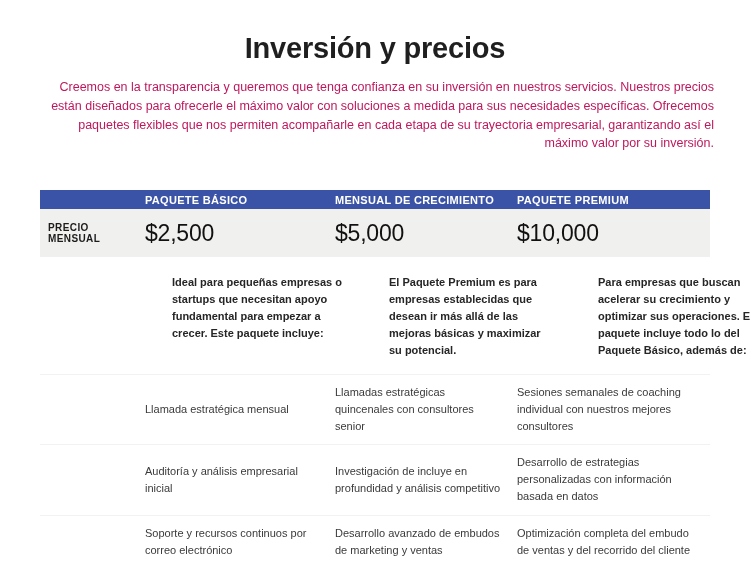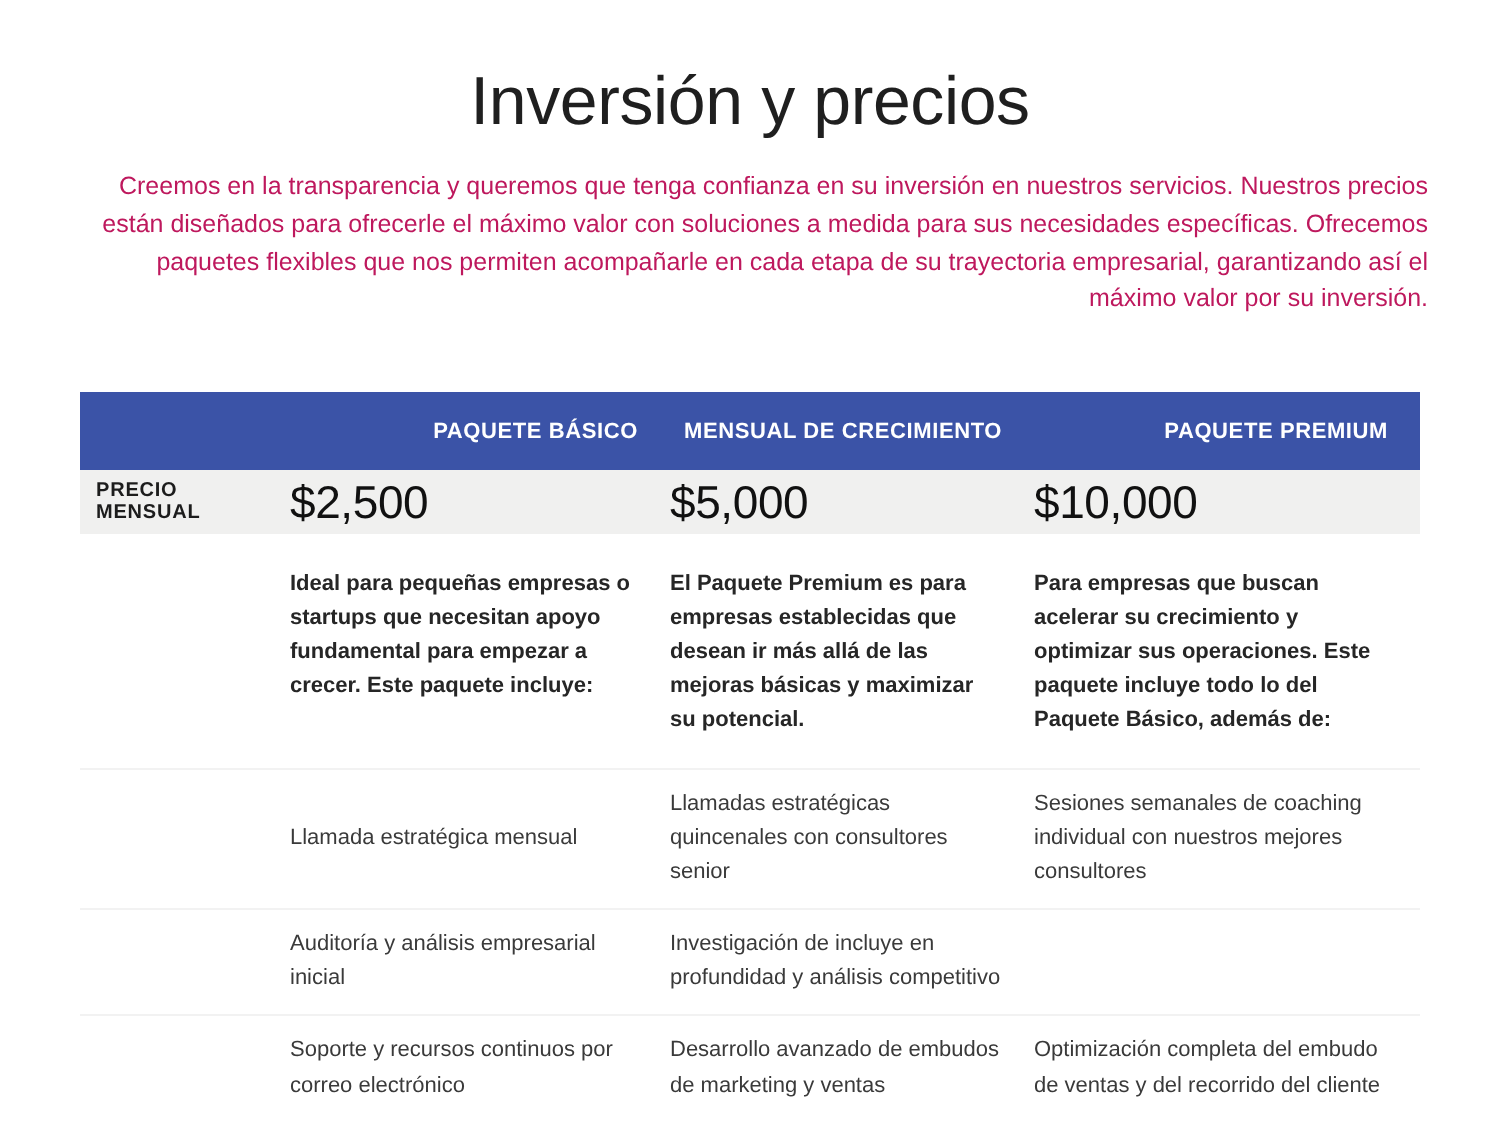--- a/index.html
+++ b/index.html
@@ -14,22 +14,22 @@
   }
   .page {
     width: 750px;
     height: 565px;
     position: relative;
   }
   .page-title {
     margin: 0;
     padding-top: 32px;
     text-align: center;
-    font-size: 34px;
-    font-weight: 400;
+    font-size: 29px;
+    font-weight: 700;
     letter-spacing: -0.2px;
     color: #1f1f1f;
   }
   .intro {
     margin: 13px auto 0 auto;
     max-width: 678px;
     text-align: right;
     font-size: 12.5px;
     line-height: 1.5;
     color: #be185d;
@@ -45,51 +45,51 @@
   .cell {
     padding-right: 16px;
     box-sizing: border-box;
   }
   .label-cell {
     padding-left: 8px;
     padding-right: 6px;
   }
   
   .header-row {
-    height: 39px;
+    height: 19px;
     align-items: center;
-    text-align: right;
   }
   .header-row .cell {
     font-size: 11px;
     font-weight: bold;
     letter-spacing: 0.3px;
     color: #ffffff;
   }
   
   .price-row {
-    height: 32px;
+    height: 48px;
     align-items: center;
   }
   .price-label {
     font-size: 10px;
     font-weight: bold;
     letter-spacing: 0.4px;
     color: #1c1c1c;
   }
   .price-value {
     font-size: 23px;
     font-weight: normal;
     letter-spacing: -0.2px;
     color: #111111;
   }
   
   .desc-row {
     padding: 17px 0 15px 0;
     align-items: start;
+    gap: 27px;
   }
   .desc-row .cell {
     font-size: 11px;
     font-weight: bold;
     line-height: 1.55;
     color: #262626;
   }
   
   .feature-row {
     padding: 9px 0;
@@ -139,20 +139,21 @@
       <div class="cell label-cell"></div>
       <div class="cell">Llamada estratégica mensual</div>
       <div class="cell">Llamadas estratégicas quincenales con consultores senior</div>
       <div class="cell">Sesiones semanales de coaching individual con nuestros mejores consultores</div>
     </div>
 
     <div class="trow feature-row">
       <div class="cell label-cell"></div>
       <div class="cell">Auditoría y análisis empresarial inicial</div>
       <div class="cell">Investigación de incluye en profundidad y análisis competitivo</div>
+      <div class="cell">Desarrollo de estrategias personalizadas con información basada en datos</div>
     </div>
 
     <div class="trow feature-row">
       <div class="cell label-cell"></div>
       <div class="cell">Soporte y recursos continuos por correo electrónico</div>
       <div class="cell">Desarrollo avanzado de embudos de marketing y ventas</div>
       <div class="cell">Optimización completa del embudo de ventas y del recorrido del cliente</div>
     </div>
 
   </div>

